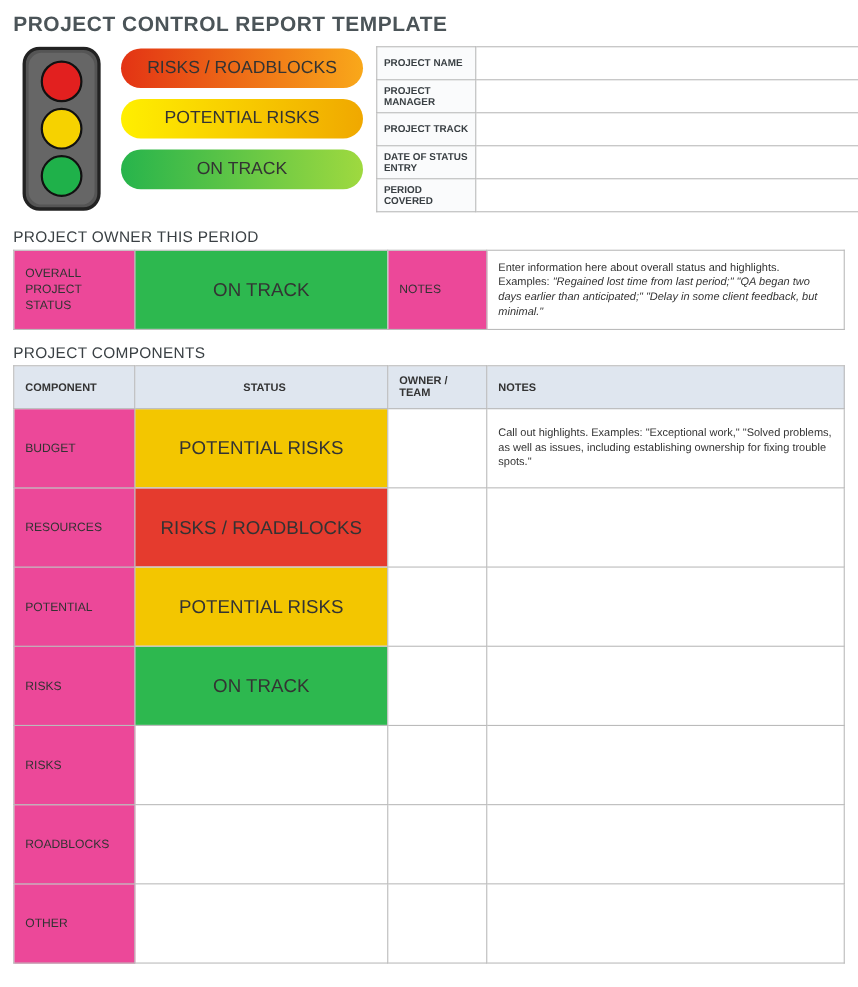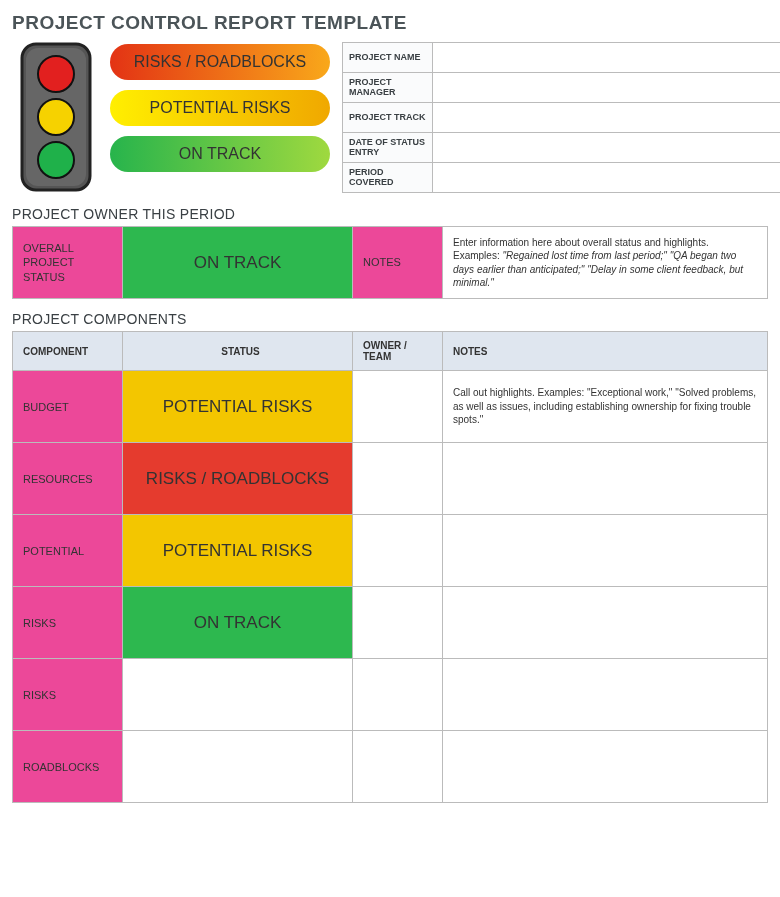--- a/index.html
+++ b/index.html
@@ -273,14 +273,20 @@
         <td class="status-cell"></td>
         <td class="owner-cell"></td>
         <td class="notes-cell"></td>
       </tr>
       <tr>
         <td class="lbl-cell">ROADBLOCKS</td>
         <td class="status-cell"></td>
         <td class="owner-cell"></td>
         <td class="notes-cell"></td>
       </tr>
+      <tr>
+        <td class="lbl-cell">OTHER</td>
+        <td class="status-cell"></td>
+        <td class="owner-cell"></td>
+        <td class="notes-cell"></td>
+      </tr>
     </tbody>
 </table>
 
 </body></html>

